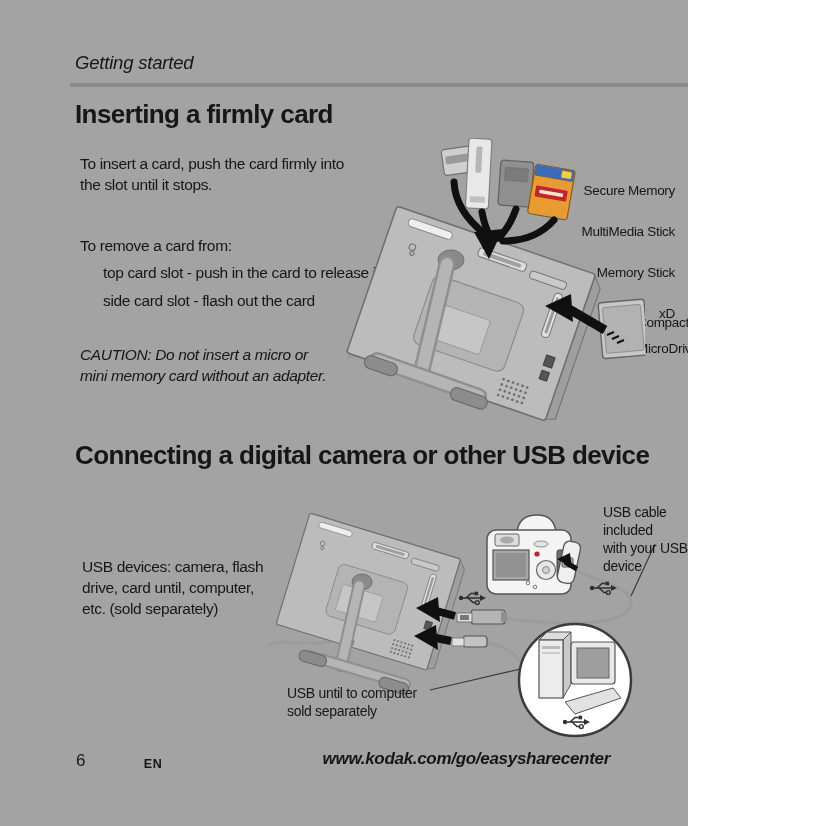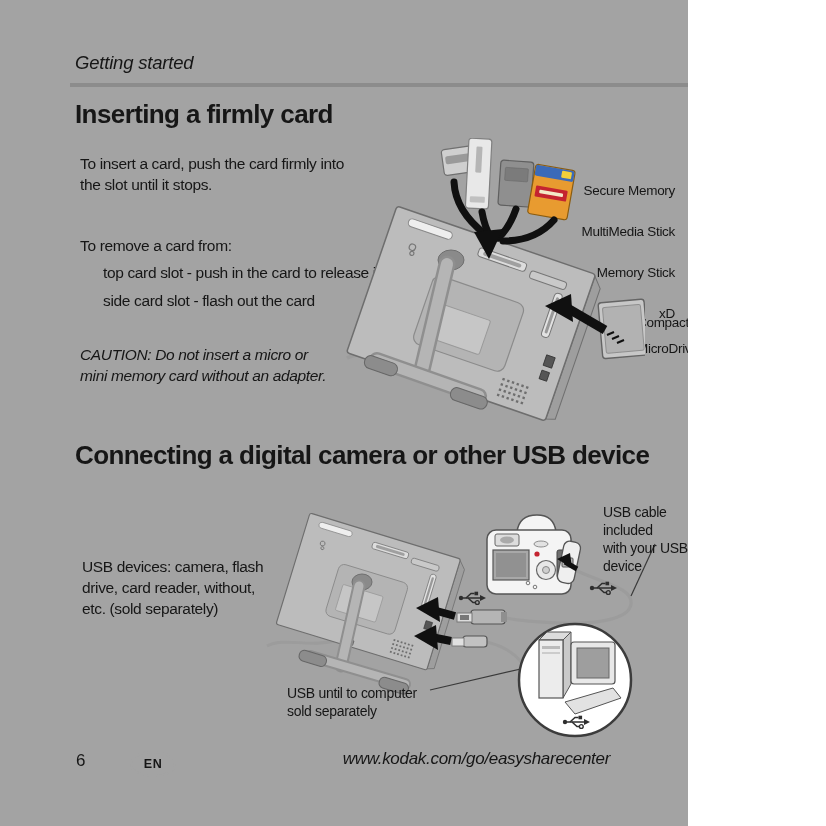--- a/index.html
+++ b/index.html
@@ -20,21 +20,21 @@
   .lbl{font-size:13.5px;letter-spacing:-0.3px;line-height:18px;white-space:pre-line;}
   .cards-top-labels{left:495px;top:160px;width:180px;text-align:right;line-height:20.6px;}
   .cf-label{left:637px;top:314px;}
   .md-label{left:637px;top:340px;}
   .usb-devices{left:82px;top:556px;width:215px;line-height:21px;font-size:15.5px;}
   .cable-included{left:603px;top:503px;}
   .cable-computer{left:287px;top:684px;}
   .footer-num{left:76px;top:751px;font-size:17px;}
   .lang-badge{left:130px;top:751px;width:42px;height:22px;border:2px solid #a3a3a3;border-radius:50%;
     display:flex;align-items:center;justify-content:center;font-size:12.5px;font-weight:700;letter-spacing:0.5px;}
-  .footer-url{right:78px;top:749px;font-style:italic;font-size:17px;letter-spacing:-0.3px;}
+  .footer-url{right:78px;top:749px;font-style:italic;font-size:17px;letter-spacing:-0.3px;font-weight:bold;}
   svg{display:block;}
 </style>
 </head>
 <body>
 
 <div class="page">
 
   <div class="abs running-title">Getting started</div>
   <div class="abs divider"></div>
 
@@ -171,21 +171,21 @@
     </g>
     <g>
       <path d="M250,192 L214,171" stroke="#101010" stroke-width="9" fill="none"></path>
       <polygon points="216,156 218,184 190,168" fill="#101010"></polygon>
       <path d="M252,197 l7,-3 M257,201 l7,-3 M262,205 l7,-3" stroke="#101010" stroke-width="2" fill="none"></path>
     </g>
   </svg>
 
   <div class="abs h1 s2">Connecting a digital camera or other USB device</div>
   <div class="abs body-text usb-devices">USB devices: camera, flash
-drive, card reader, without,
+drive, card until, computer,
 etc. (sold separately)</div>
 
   <svg class="abs" style="left:265px;top:488px;" width="500" height="254" viewBox="0 0 500 254">
 
     <path d="M310,82 C340,96 368,100 366,116 C364,134 320,136 295,135 C272,134 250,132 241,130" fill="none" stroke="#9c9c9c" stroke-width="3.2"></path>
     <path d="M222,154 C245,160 258,172 262,186 C266,200 276,208 290,214" fill="none" stroke="#9c9c9c" stroke-width="3"></path>
     <path d="M78,150 C48,162 20,148 2,158" fill="none" stroke="#9c9c9c" stroke-width="3"></path>
 
     <path d="M390,56 L366,108" stroke="#3a3a3a" stroke-width="1.2" fill="none"></path>
     <path d="M165,202 L260,180" stroke="#3a3a3a" stroke-width="1.2" fill="none"></path>

